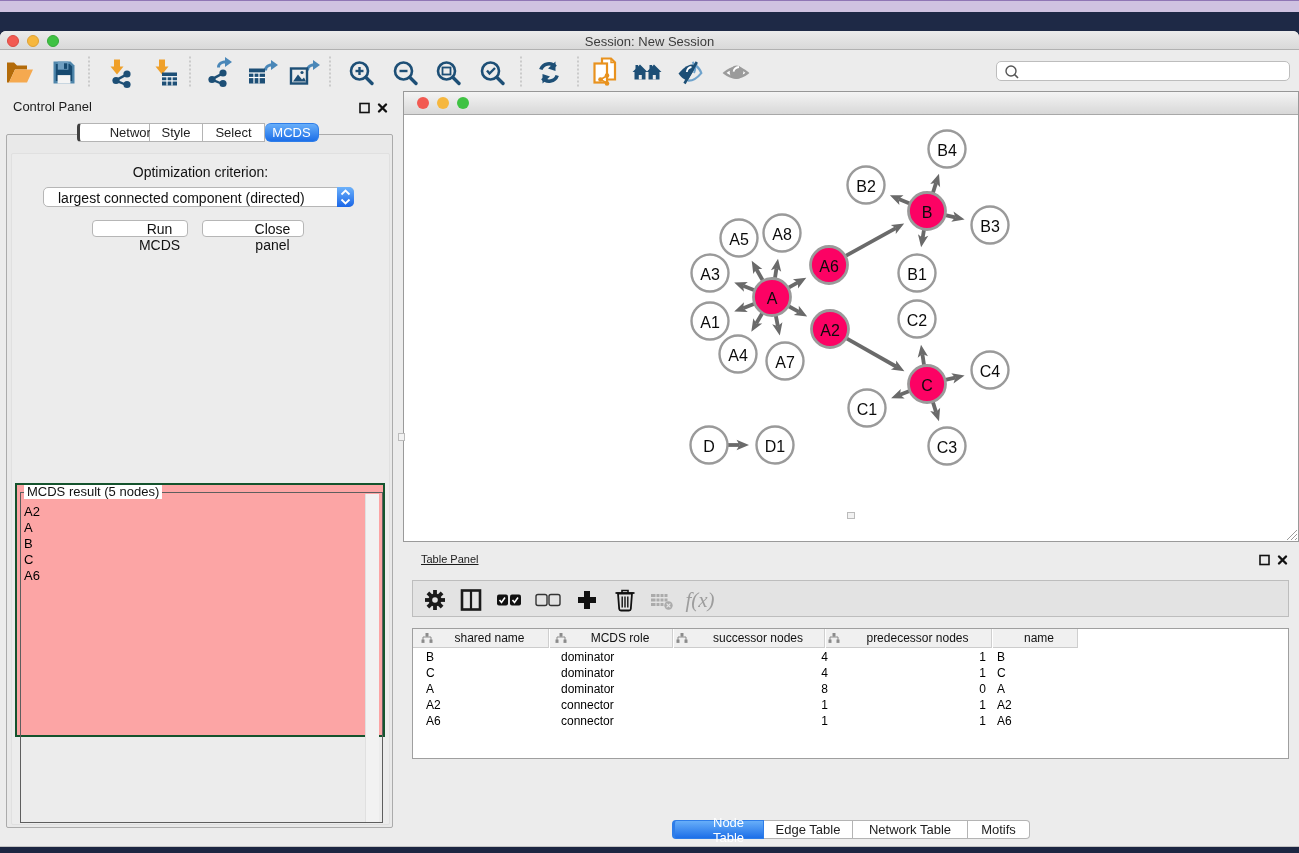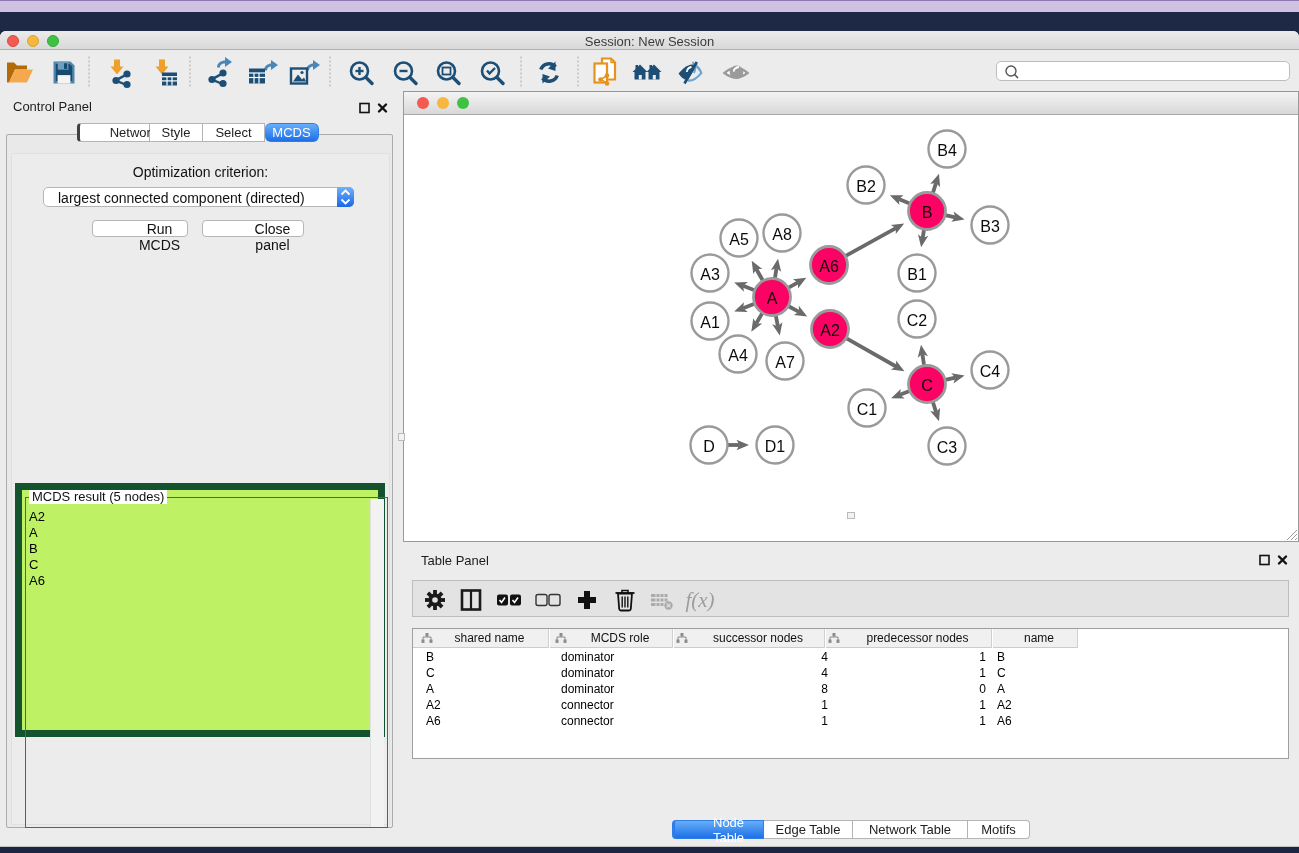--- a/index.html
+++ b/index.html
@@ -38,38 +38,38 @@
   #cpTabs { top:31px; left:77px; }
   #cpBody { top:42px; left:6px; width:387px; height:694px; border:1px solid #ababab; background:#e9e9e9; border-radius:2px; }
   #cpInner { top:18px; left:4px; width:379px; height:672px; background:#ececec; border:1px solid #e0e0e0; border-radius:2px;}
 
   #optlabel { top:10px; left:0; width:100%; text-align:center; font-size:14px; color:#111; }
   #combo { top:33px; left:31px; width:311px; height:20px; background:#fff; border:1px solid #b6b6b6; border-radius:5px; font-size:14px; color:#111; }
   #combo .txt { position:absolute; left:14px; top:2px; }
   #combo .step { position:absolute; right:-1px; top:-1px; width:17px; height:20px; border-radius:0 5px 5px 0; background:linear-gradient(#6db2fb,#1a66e8); }
   .btn { position:absolute; height:17px; background:#fff; border:1px solid #b6b6b6; border-radius:4px; font-size:14px; color:#111; text-align:center; line-height:16px;padding-left:39px; }
 
-  #mcdswhite { position:absolute; left:3px; top:329px; width:370px; height:254px; background:#bef264; border:7px solid #14532d; }
+  #mcdswhite { position:absolute; left:3px; top:329px; width:370px; height:254px; background:#fca5a5; border:2px solid #14532d; }
   #mcdsborder { position:absolute; left:3px; top:7px; width:363px; height:331px; border:1px solid #5e5e5e; }
   #fieldlabel { position:absolute; left:7px; top:0px; background:#fff; font-size:13px; color:#111; padding:0 3px; height:14px; line-height:14px; }
   #mcdslist { position:absolute; left:7px; top:19px; font-size:13px; color:#000; line-height:16px; }
   #mcdsscroll { position:absolute; left:348px; top:9px; width:14px; height:328px; background:#f2f2f2; border-left:1px solid #e0e0e0; }
 
   
   #netwin { top:60px; left:403px; width:896px; height:451px; background:#fff; border:1px solid #9a9a9a; border-top:none; }
   #nettitle { position:absolute; top:0; left:0; width:100%; height:24px; background:linear-gradient(#f4f4f4,#d8d8d8); border-top:1px solid #979797; border-bottom:1px solid #a8a8a8; }
   #nettitle .tl { top:5px; }
   #nettitle .t1 { left:13px; background:#f25a52; }
   #nettitle .t2 { left:33px; background:#f6b73e; }
   #nettitle .t3 { left:53px; background:#3fc243; }
   #netname { position:absolute; top:4px; left:0; width:100%; text-align:center; font-size:14px; color:#2b2b2b; }
 
   
   #tpanel { top:517px; left:403px; width:896px; height:298px; background:#ececec; }
-  #tpTitle { top:5px; left:18px; font-size:13px; color:#1c1c1c; }
+  #tpTitle { top:5px; left:18px; font-size:11px; color:#1c1c1c;text-decoration:underline; }
   #ttoolbar { top:32px; left:9px; width:877px; height:37px; background:#e3e3e3; border:1px solid #bdbdbd; }
   #ttable { top:80px; left:9px; width:877px; height:131px; background:#fff; border:1px solid #9f9f9f; }
   #thead { position:absolute; top:0; left:0; width:877px; height:19px; font-size:12px; color:#111; }
   .hcell { position:absolute; top:0; height:19px; background:#f0f0f0; border-right:1px solid #cfcfcf; border-bottom:1px solid #cccccc; text-align:center; line-height:18px; padding-left:18px; }
   .trow { position:absolute; font-size:12px; color:#000; height:16px; line-height:16px; }
   #ttabs { top:272px; left:269px; }
 
   
   #statusbar { top:815px; left:0; width:1299px; height:29px; background:#ececec; border-top:1px solid #c3c3c3; }
   #listbtn { position:absolute; left:10px; top:5px; width:27px; height:21px; background:#fdfdfd; border:1px solid #a8a8a8; border-radius:4px; }

